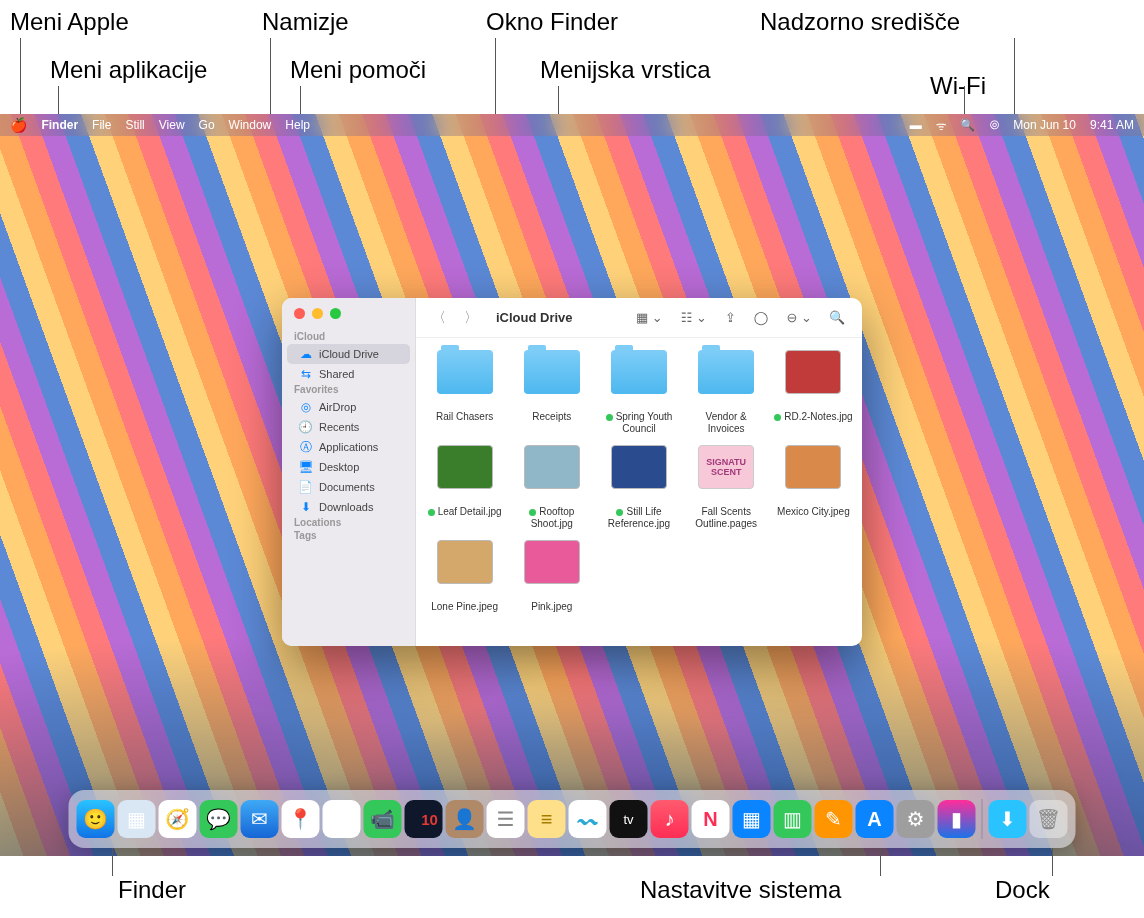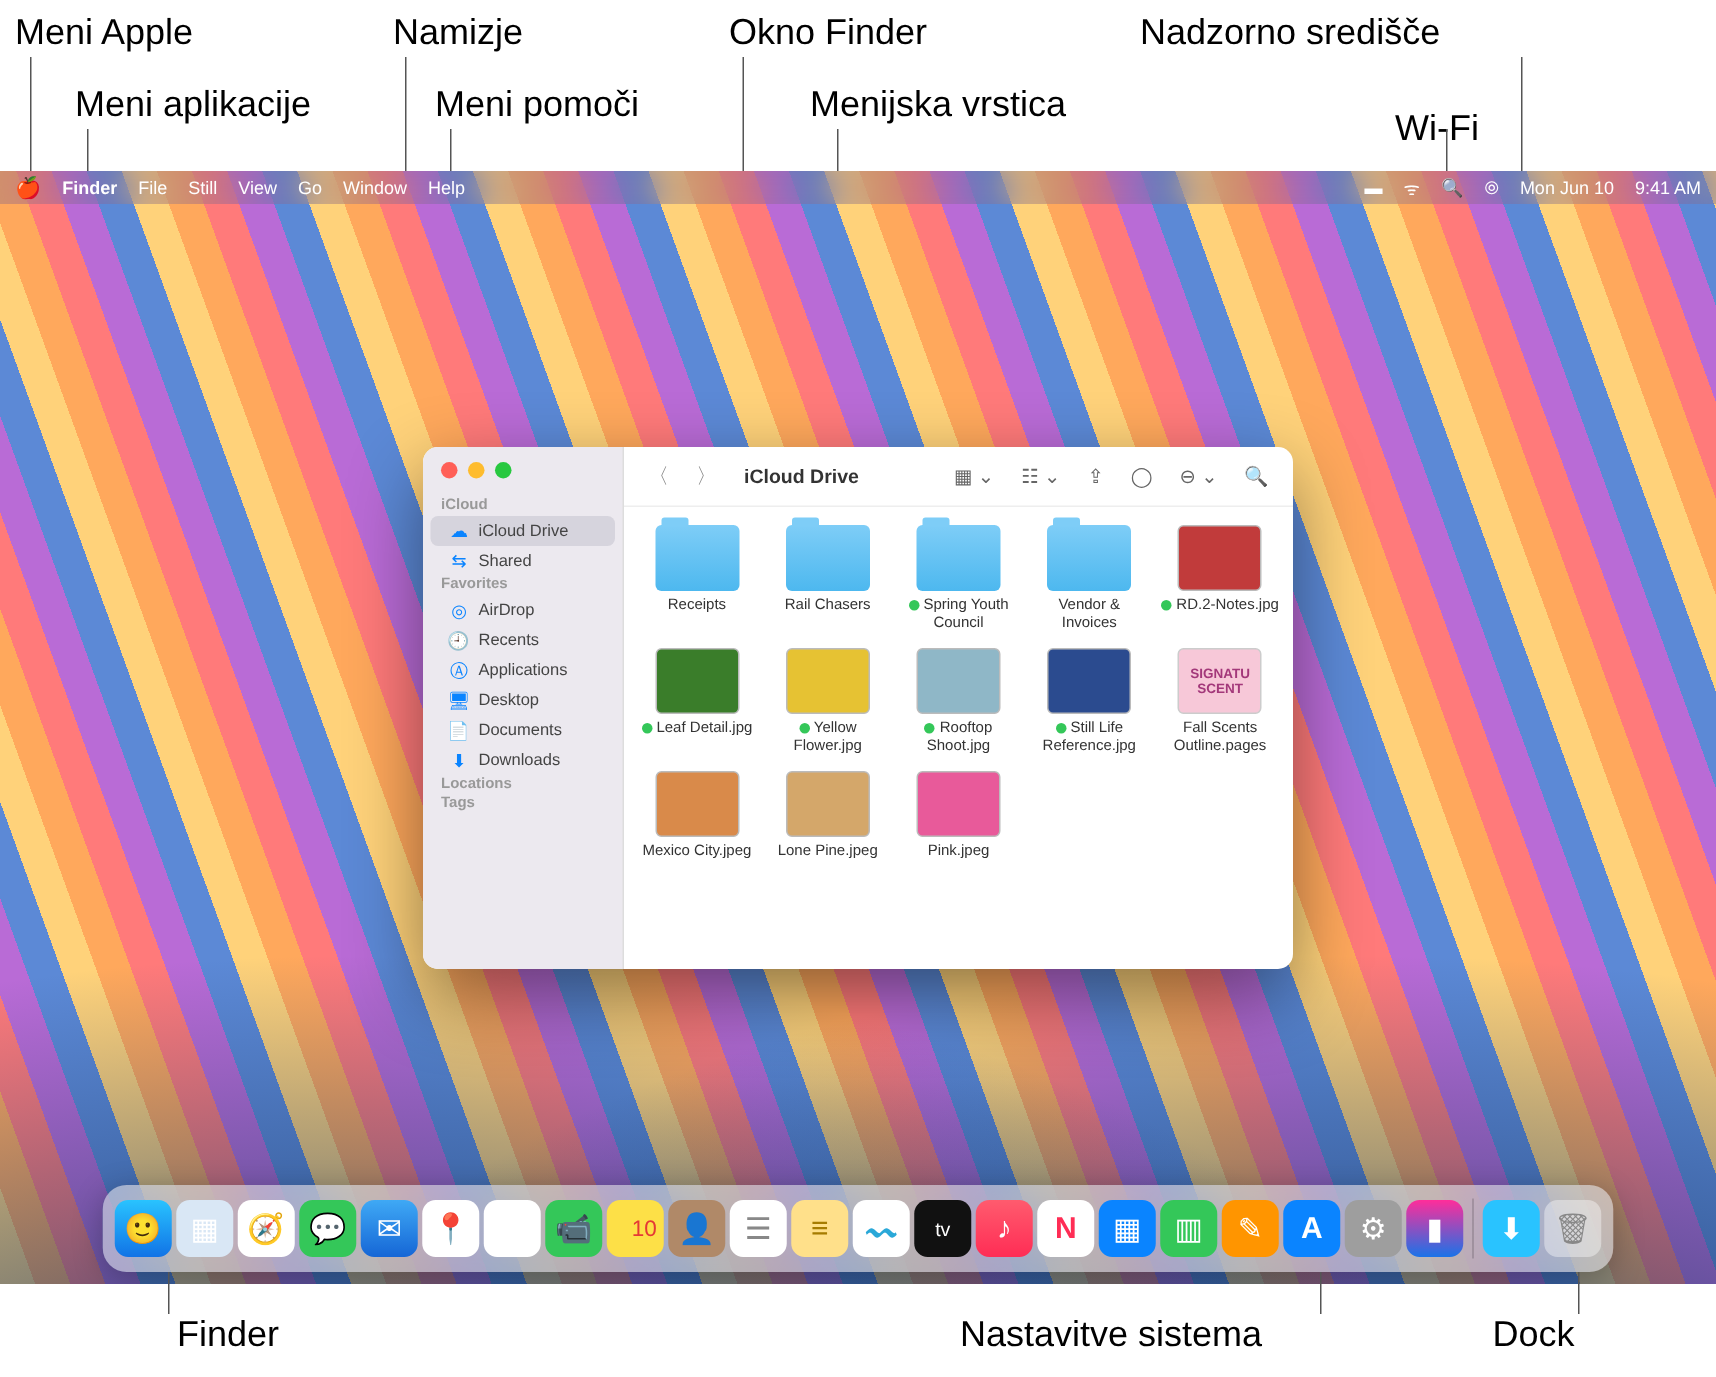--- a/index.html
+++ b/index.html
@@ -28,21 +28,21 @@
 .side-ico{width:14px;height:14px;display:inline-flex;align-items:center;justify-content:center;color:#0a84ff;font-size:12px}
 .main{flex:1;display:flex;flex-direction:column}
 .toolbar{height:40px;display:flex;align-items:center;padding:0 12px;gap:10px;border-bottom:1px solid #eee}
 .nav-arrow{color:#888;font-size:14px;padding:0 4px;cursor:default}
 .win-title{font-weight:600;font-size:13px;color:#333;margin-left:4px}
 .tool-spacer{flex:1}
 .tool-ico{color:#666;font-size:13px;padding:0 4px}
 .content{flex:1;overflow:auto;padding:10px 6px}
 .grid{display:grid;grid-template-columns:repeat(5,1fr);gap:6px 2px}
 .file{display:flex;flex-direction:column;align-items:center;text-align:center;font-size:10px;color:#333;padding:2px}
-.file .thumb{width:56px;height:44px;border-radius:4px;margin-bottom:4px;display:flex;align-items:center;justify-content:center;font-size:28px}
+.file .thumb{width:56px;height:44px;border-radius:4px;margin-bottom:17px;display:flex;align-items:center;justify-content:center;font-size:28px}
 .file .folder{background:linear-gradient(#7ecdf7,#4db8ef);border-radius:4px;position:relative}
 .file .folder::before{content:"";position:absolute;top:-5px;left:4px;width:18px;height:6px;background:#7ecdf7;border-radius:2px 2px 0 0}
 .file .img{background:#ccc;background-size:cover;border:1px solid #bbb}
 .file .doc{background:#fff;border:1px solid #ccc;font-size:9px;color:#888;overflow:hidden}
 .file .label{line-height:1.2;max-width:80px}
 .file .dot{display:inline-block;width:7px;height:7px;border-radius:50%;background:#34c759;margin-right:3px;vertical-align:middle}
 .dock{position:absolute;left:50%;bottom:8px;transform:translateX(-50%);height:58px;padding:5px 8px;background:rgba(235,235,240,.55);border-radius:16px;display:flex;align-items:center;gap:3px;backdrop-filter:blur(20px);box-shadow:0 4px 20px rgba(0,0,0,.25)}
 .dock-ico{width:38px;height:38px;border-radius:9px;display:flex;align-items:center;justify-content:center;font-size:20px;color:#fff}
 .dock-sep{width:1px;height:40px;background:rgba(0,0,0,.2);margin:0 3px}
 .below-callout{position:absolute;font-size:24px;color:#000}
@@ -148,45 +148,41 @@
         <span class="tool-ico">☷ ⌄</span>
         <span class="tool-ico">⇪</span>
         <span class="tool-ico">◯</span>
         <span class="tool-ico">⊖ ⌄</span>
         <span class="tool-ico">🔍</span>
       </div>
       <div class="content">
         <div class="grid" id="file-grid">
             <div class="file">
               <div class="thumb folder"></div>
+              <div class="label">Rail Chasers</div>
+            </div>
+            <div class="file">
+              <div class="thumb folder"></div>
               <div class="label">Receipts</div>
-            </div>
-            <div class="file">
-              <div class="thumb folder"></div>
-              <div class="label">Rail Chasers</div>
             </div>
             <div class="file">
               <div class="thumb folder"></div>
               <div class="label"><span class="dot"></span>Spring Youth Council</div>
             </div>
             <div class="file">
               <div class="thumb folder"></div>
               <div class="label">Vendor &amp; Invoices</div>
             </div>
             <div class="file">
               <div class="thumb img" style="background:#c13b3b"></div>
               <div class="label"><span class="dot"></span>RD.2-Notes.jpg</div>
             </div>
             <div class="file">
               <div class="thumb img" style="background:#3a7d2a"></div>
               <div class="label"><span class="dot"></span>Leaf Detail.jpg</div>
-            </div>
-            <div class="file">
-              <div class="thumb img" style="background:#e6c233"></div>
-              <div class="label"><span class="dot"></span>Yellow Flower.jpg</div>
             </div>
             <div class="file">
               <div class="thumb img" style="background:#8fb7c7"></div>
               <div class="label"><span class="dot"></span>Rooftop Shoot.jpg</div>
             </div>
             <div class="file">
               <div class="thumb img" style="background:#2b4b8f"></div>
               <div class="label"><span class="dot"></span>Still Life Reference.jpg</div>
             </div>
             <div class="file">
@@ -212,21 +208,21 @@
 
   <div class="dock" id="dock">
       <div class="dock-ico" title="Finder" style="background: linear-gradient(rgb(41, 195, 255), rgb(17, 115, 230));">🙂</div>
       <div class="dock-ico" title="Launchpad" style="background: rgb(217, 231, 245);">▦</div>
       <div class="dock-ico" title="Safari" style="background: rgb(255, 255, 255);">🧭</div>
       <div class="dock-ico" title="Messages" style="background: rgb(52, 199, 89);">💬</div>
       <div class="dock-ico" title="Mail" style="background: linear-gradient(rgb(63, 169, 245), rgb(21, 102, 214));">✉︎</div>
       <div class="dock-ico" title="Maps" style="background: rgb(255, 255, 255);">📍</div>
       <div class="dock-ico" title="Photos" style="background: rgb(255, 255, 255);">❀</div>
       <div class="dock-ico" title="FaceTime" style="background: rgb(52, 199, 89);">📹</div>
-      <div class="dock-ico" title="Calendar" style="background: #fde047; color: rgb(229, 57, 53); font-size: 15px; font-weight: 400; padding-left: 12px;">10</div>
+      <div class="dock-ico" title="Calendar" style="background: #0f172a; color: rgb(229, 57, 53); font-size: 15px; font-weight: 700; padding-left: 12px;">10</div>
       <div class="dock-ico" title="Contacts" style="background: rgb(176, 137, 104);">👤</div>
       <div class="dock-ico" title="Reminders" style="background: rgb(255, 255, 255); color: rgb(136, 136, 136);">☰</div>
       <div class="dock-ico" title="Notes" style="background: rgb(255, 224, 138); color: rgb(166, 124, 0);">≡</div>
       <div class="dock-ico" title="Freeform" style="background: rgb(255, 255, 255); color: rgb(42, 168, 216);">〰︎</div>
       <div class="dock-ico" title="TV" style="background: rgb(17, 17, 17); font-size: 13px;">tv</div>
       <div class="dock-ico" title="Music" style="background: linear-gradient(rgb(255, 91, 110), rgb(255, 45, 85));">♪</div>
       <div class="dock-ico" title="News" style="background: rgb(255, 255, 255); color: rgb(255, 45, 85); font-weight: 700;">N</div>
       <div class="dock-ico" title="Keynote" style="background: rgb(10, 132, 255);">▦</div>
       <div class="dock-ico" title="Numbers" style="background: rgb(52, 199, 89);">▥</div>
       <div class="dock-ico" title="Pages" style="background: rgb(255, 149, 0);">✎</div>

